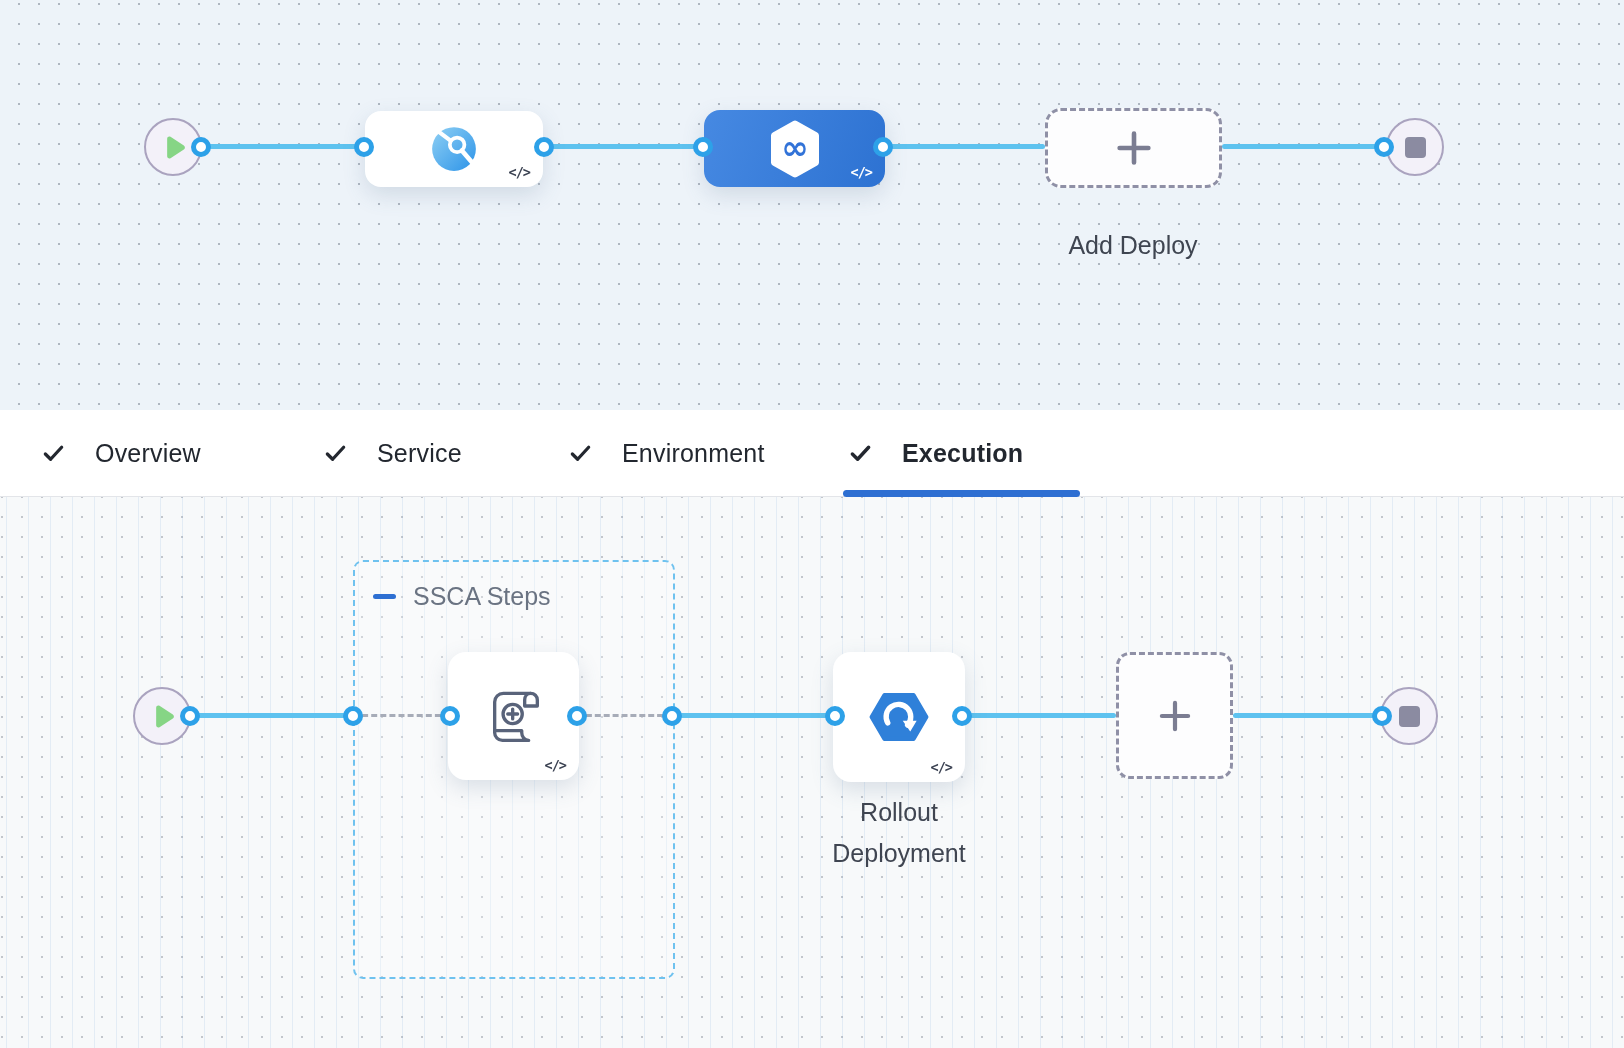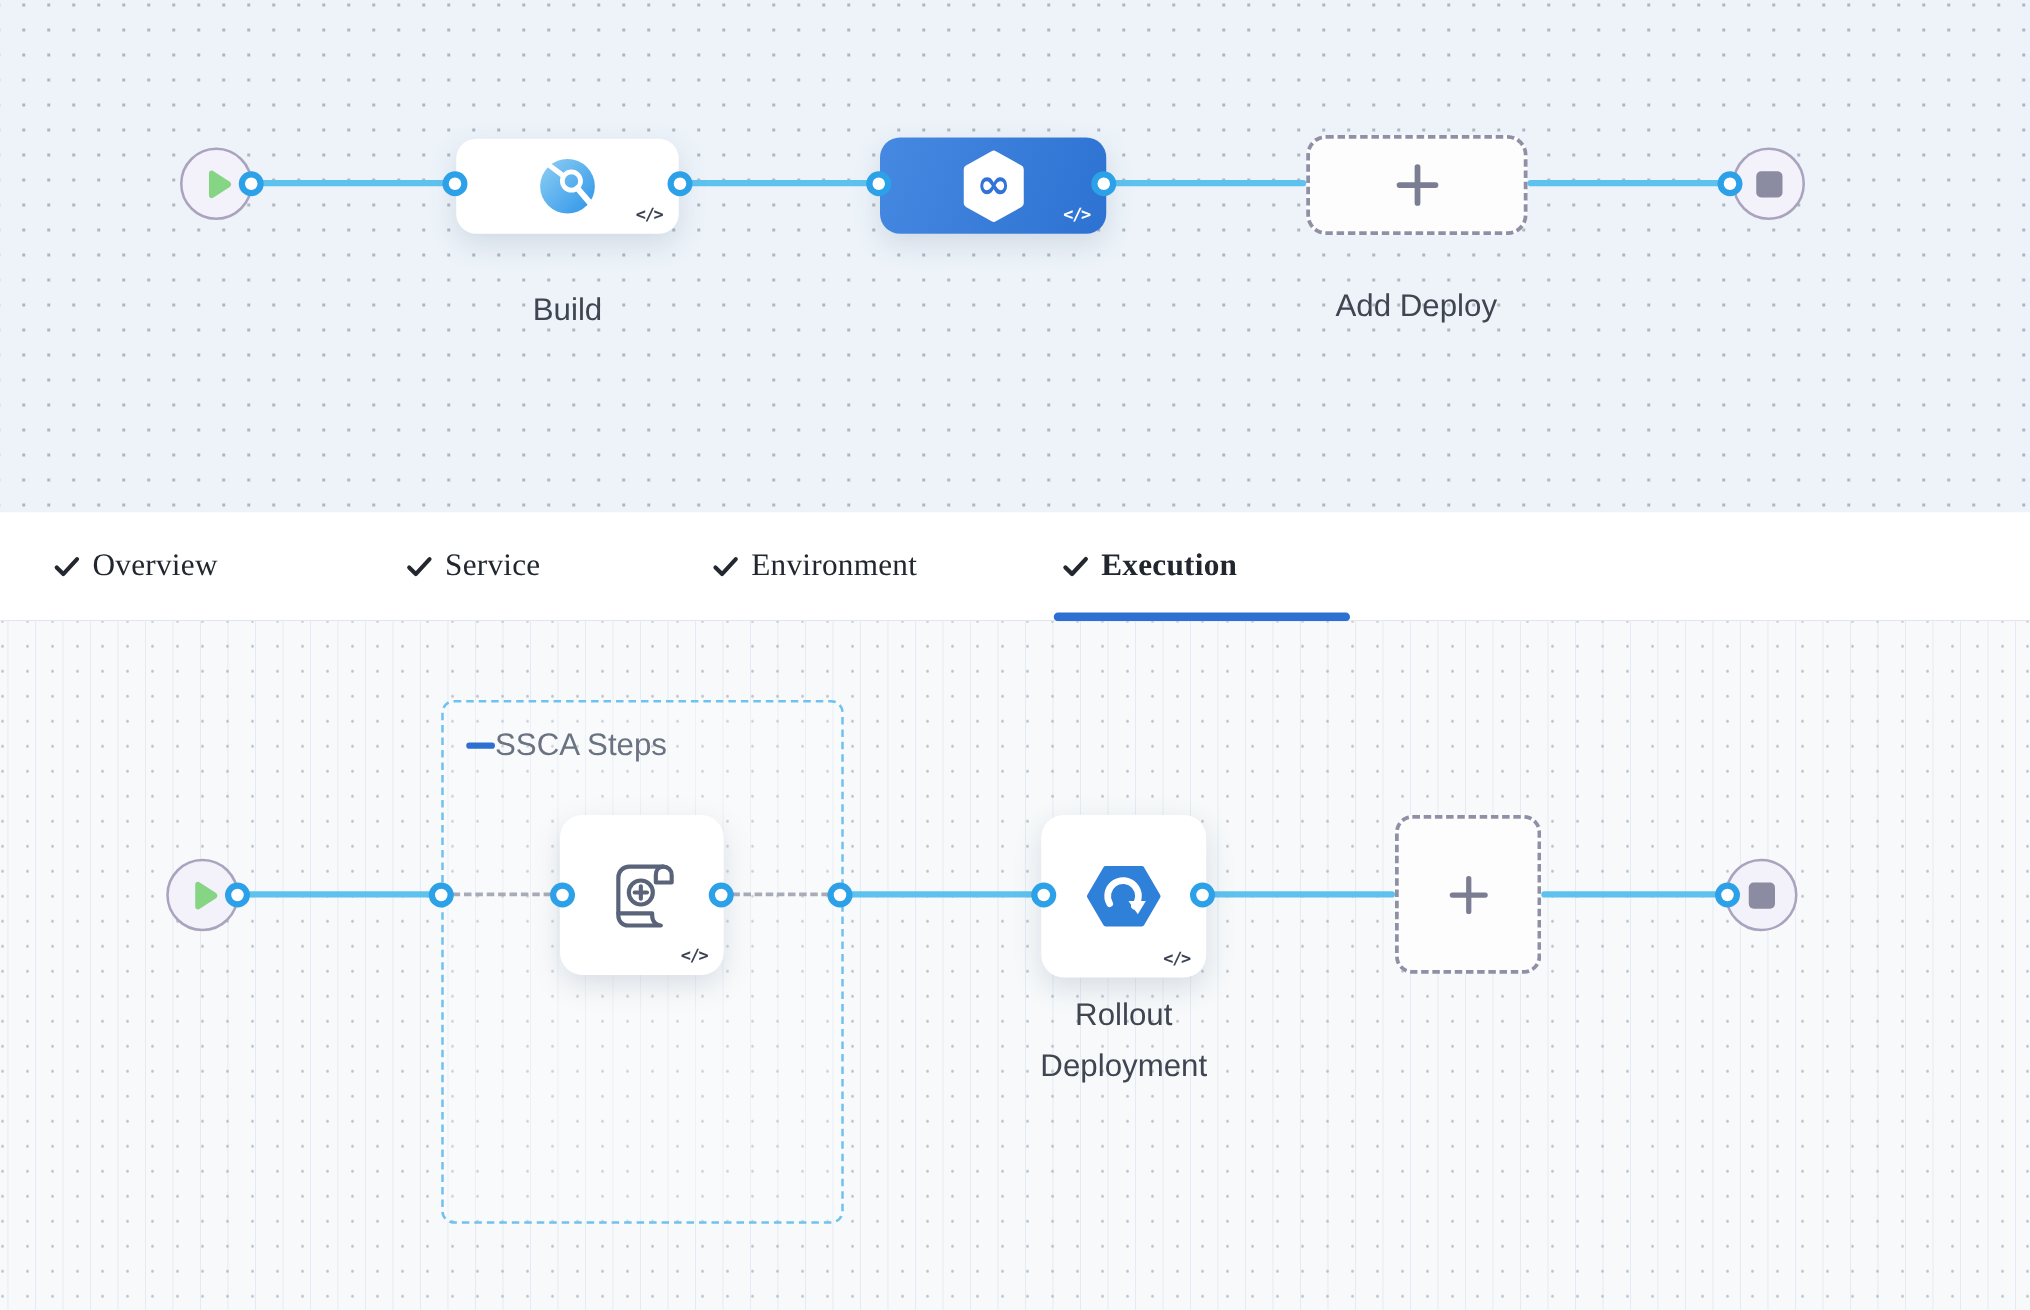--- a/index.html
+++ b/index.html
@@ -25,23 +25,22 @@
       radial-gradient(circle,#c2c6cc 1.05px,transparent 1.2px);
     background-size:22px 100%,20px 20px;
     background-position:6px 0,12px 10px;
   }
   
   .tabbar{
     position:absolute;left:0;top:410px;width:1624px;height:87px;
     background:#fff;border-bottom:1px solid #e3e5e9;box-sizing:border-box;
   }
   .tab{
-    position:absolute;top:0;height:86px;display:flex;align-items:center;gap:9px;
+    position:absolute;top:0;height:86px;display:flex;align-items:center;gap:30px;
     cursor:pointer;
-    font-family:Liberation Serif, serif;
   }
   .tab-label{font-size:25px;color:#22272f;letter-spacing:.2px;}
   .tab.active .tab-label{font-weight:700;}
   .tab-underline{
     position:absolute;left:843px;top:80px;width:237px;height:7px;
     background:#2e6fd2;border-radius:4px;
   }
   
   .wire{position:absolute;height:5px;background:#5ec2ef;border-radius:3px;}
   .wire-dashed{position:absolute;height:0;border-top:3.5px dashed #a7acb8;}
@@ -75,21 +74,21 @@
   .node-label{
     position:absolute;font-size:25px;color:#3f4551;text-align:center;line-height:41px;
   }
   
   .group-box{
     position:absolute;left:353px;top:63px;width:322px;height:419px;
     border:2.5px dashed #6fc2ef;border-radius:10px;box-sizing:border-box;
     background:rgba(255,255,255,.25);
   }
   .group-header{
-    position:absolute;left:18px;top:20px;display:flex;align-items:center;
+    position:absolute;left:18px;top:20px;display:flex;align-items:center;gap:17px;
   }
   .collapse-dash{width:23px;height:5px;border-radius:3px;background:#2e6fd2;cursor:pointer;}
   .group-label{font-size:25px;color:#6a7382;}
 </style>
 </head>
 <body>
 
 <div class="canvas canvas-top">
 
   <div class="wire" style="left:201px;top:144px;width:163px"></div>
@@ -147,21 +146,20 @@
     <span class="stop-square"></span>
   </div>
 
   <span class="port" style="left:191px;top:137px"></span>
   <span class="port" style="left:354px;top:137px"></span>
   <span class="port" style="left:534px;top:137px"></span>
   <span class="port" style="left:693px;top:137px"></span>
   <span class="port" style="left:873px;top:137px"></span>
   <span class="port" style="left:1374px;top:137px"></span>
 
-  <div class="node-label" style="left:354px;top:228px;width:200px">Build</div>
   <div class="node-label" style="left:1033px;top:225px;width:200px">Add Deploy</div>
 </div>
 
 <div class="tabbar">
   <div class="tab" style="left:42px">
     <span style="display:flex">
         <svg width="23" height="23" viewBox="0 0 24 24">
           <path d="M3.5 12.5L9 18 20.5 5.5" fill="none" stroke="#23272f" stroke-width="3.4" stroke-linecap="round" stroke-linejoin="round"></path>
         </svg>
       </span>

